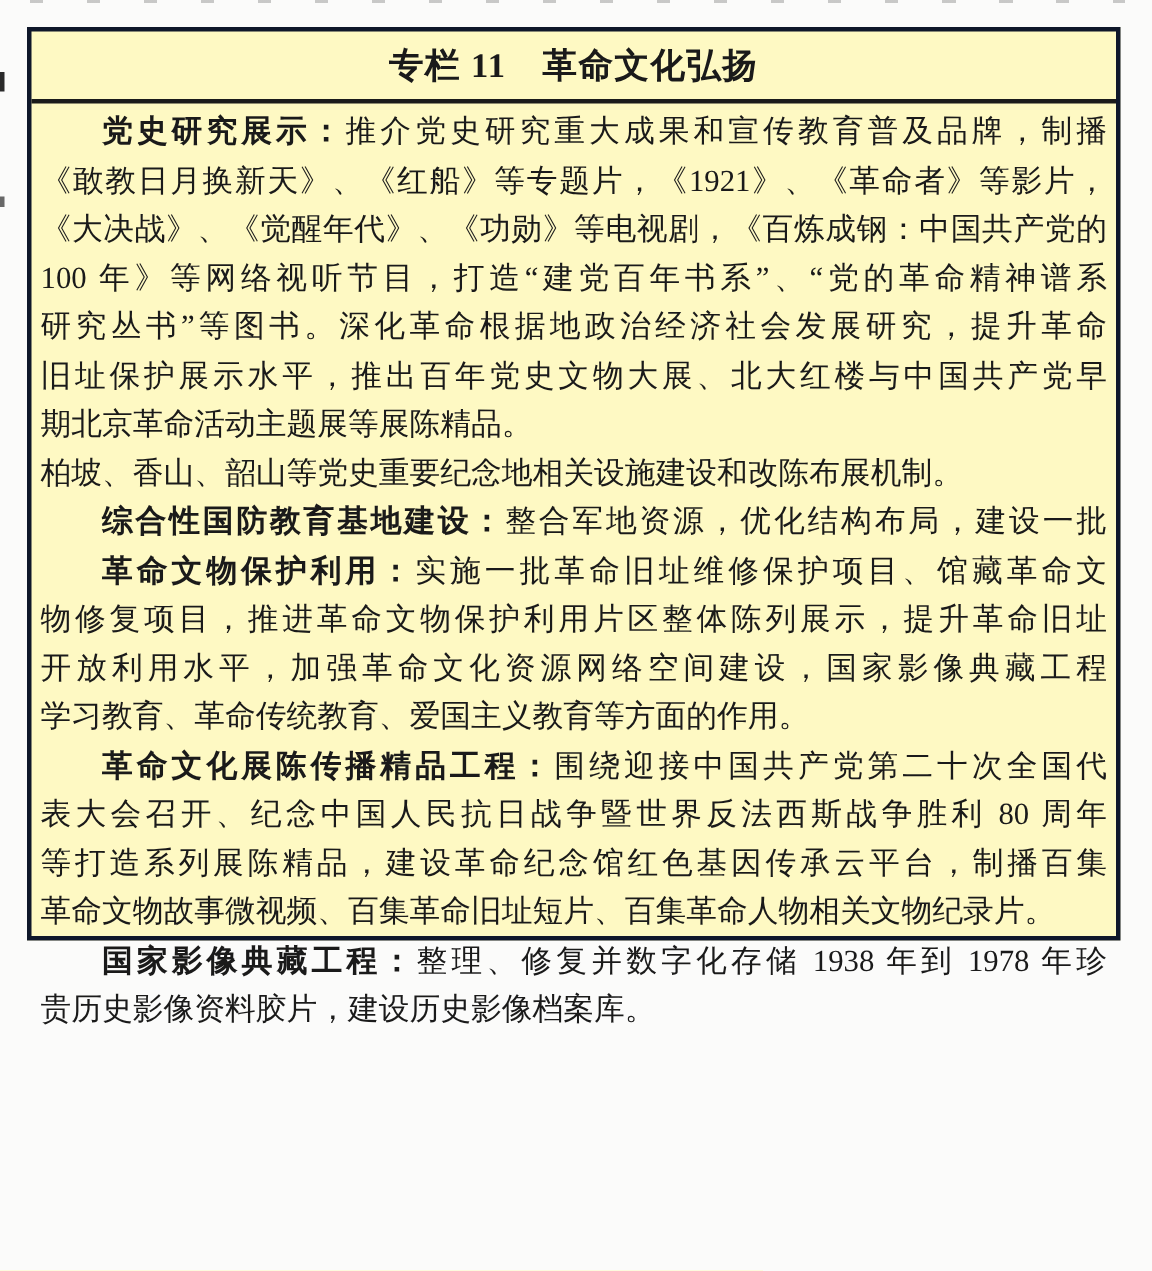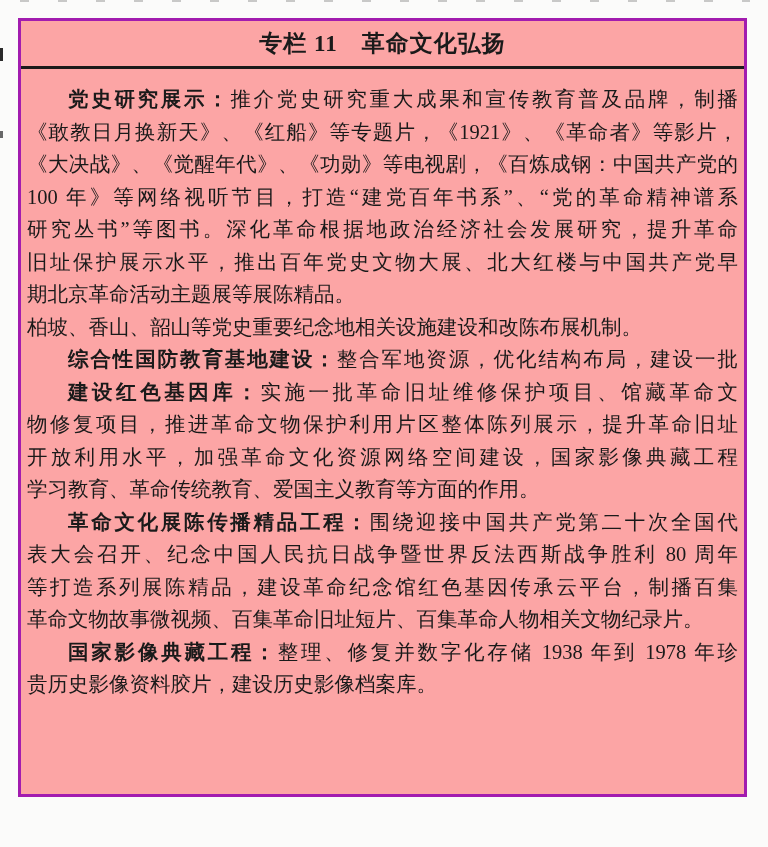--- a/index.html
+++ b/index.html
@@ -17,36 +17,36 @@
     opacity: .4;
   }
   .edge-mark { position: absolute; background: #2a2a2a; }
   .edge-mark.m1 { left: 0; top: 48px; width: 3px; height: 13px; }
   .edge-mark.m2 { left: 0; top: 131px; width: 3px; height: 7px; opacity: .7; }
   .speck { position: absolute; left: 103px; top: 460px; width: 3px; height: 3px; background: #4a4a4a; border-radius: 50%; }
 
   .panel {
     position: absolute;
     left: 18px; top: 18px;
-    width: 729px; height: 779px;
+    width: 729px; height: 609px;
     box-sizing: border-box;
-    border: 3px solid #a21caf;
-    background: #fca5a5;
+    border: 3px solid #0f172a;
+    background: #fef9c3;
   }
   .title-row {
     height: 45px;
     box-sizing: content-box;
     border-bottom: 3px solid #1b1b1b;
     display: flex; align-items: center; justify-content: center;
     font-weight: bold;
     font-size: 23px;
     letter-spacing: 1px;
   }
   .panel-body {
-    padding: 14px 6px 0 6px;
+    padding: 3px 6px 0 6px;
   }
   .line {
     height: 32.5px;
     line-height: 32.5px;
     font-size: 20.5px;
     text-align: justify;
     text-align-last: justify;
     text-justify: inter-ideograph;
     overflow: hidden;
     white-space: normal;
@@ -80,21 +80,21 @@
 
     <div class="para">
       <div class="line end">柏坡、香山、韶山等党史重要纪念地相关设施建设和改陈布展机制。</div>
     </div>
 
     <div class="para">
       <div class="line indent"><span class="lead">综合性国防教育基地建设：</span><span>整合军地资源，优化结构布局，建设一批</span></div>
     </div>
 
     <div class="para">
-      <div class="line indent"><span class="lead">建设红色基因库：</span><span>实施一批革命旧址维修保护项目、馆藏革命文</span></div>
+      <div class="line indent"><span class="lead">革命文物保护利用：</span><span>实施一批革命旧址维修保护项目、馆藏革命文</span></div>
       <div class="line">物修复项目，推进革命文物保护利用片区整体陈列展示，提升革命旧址</div>
       <div class="line">开放利用水平，加强革命文化资源网络空间建设，国家影像典藏工程</div>
       <div class="line end">学习教育、革命传统教育、爱国主义教育等方面的作用。</div>
     </div>
 
     <div class="para">
       <div class="line indent"><span class="lead">革命文化展陈传播精品工程：</span><span>围绕迎接中国共产党第二十次全国代</span></div>
       <div class="line">表大会召开、纪念中国人民抗日战争暨世界反法西斯战争胜利 80 周年</div>
       <div class="line">等打造系列展陈精品，建设革命纪念馆红色基因传承云平台，制播百集</div>
       <div class="line end">革命文物故事微视频、百集革命旧址短片、百集革命人物相关文物纪录片。</div>

